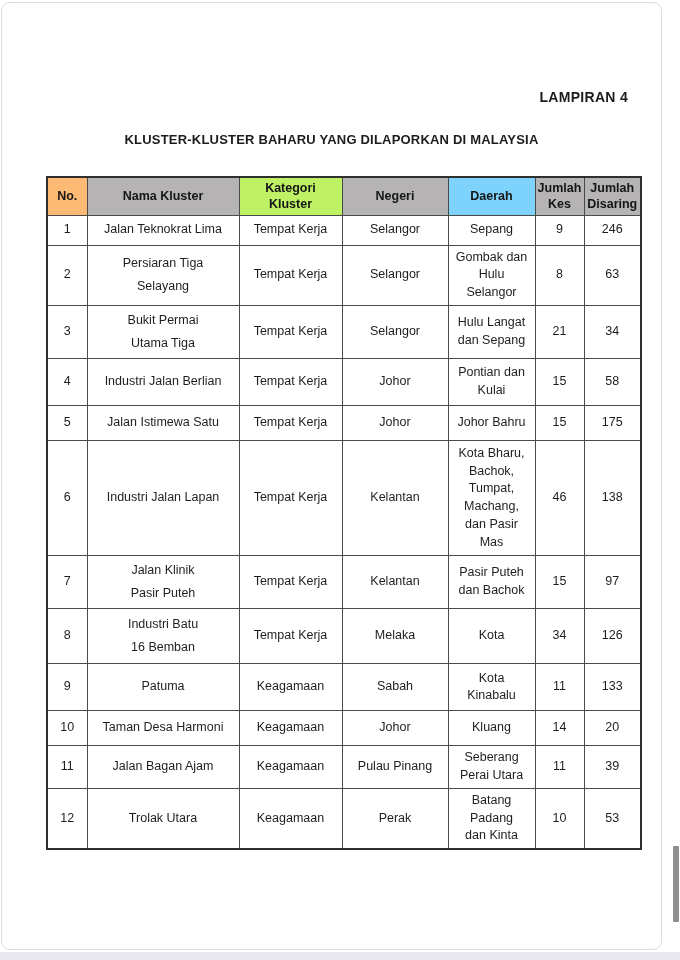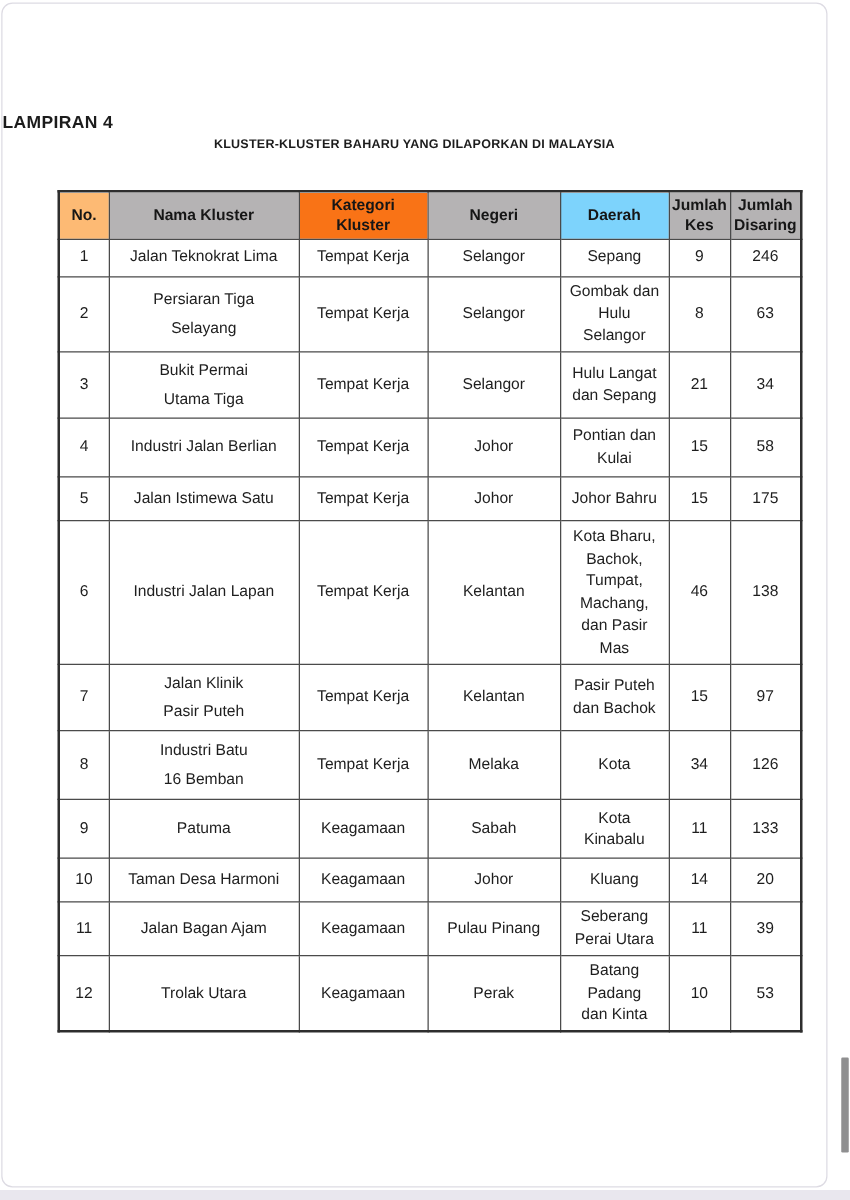--- a/index.html
+++ b/index.html
@@ -23,28 +23,29 @@
     color: #1c1c1c;
   }
   .scrollbar-thumb {
     position: absolute; right: 1px; top: 846px;
     width: 6px; height: 76px;
     background: #8f8f90;
     border-radius: 1px;
   }
   .lampiran {
     margin: 86px 33px 0 0;
-    text-align: left;
+    text-align: right;
     font-size: 14px;
     font-weight: 700;
     letter-spacing: 0.3px;
   }
   .doc-title {
+    margin-top: 24px;
     text-align: center;
-    font-size: 10px;
+    font-size: 13px;
     font-weight: 700;
     line-height: 22px;
     letter-spacing: 0.2px;
   }
   table.clusters {
     margin: 25px 0 0 44px;
     border-collapse: collapse;
     border: 2px solid #2e2e2e;
     table-layout: fixed;
   }
@@ -88,21 +89,21 @@
         <col style="width: 103px;">
         <col style="width: 106px;">
         <col style="width: 87px;">
         <col style="width: 49px;">
         <col style="width: 57px;">
       </colgroup>
     <thead>
       <tr>
           <th style="background: #fdba74;">No.</th>
           <th style="background: rgb(181, 179, 180);">Nama Kluster</th>
-          <th style="background: #f97316;">Kategori
+          <th style="background: #bef264;">Kategori
 Kluster</th>
           <th style="background: rgb(181, 179, 180);">Negeri</th>
           <th style="background: #7dd3fc;">Daerah</th>
           <th style="background: rgb(181, 179, 180);">Jumlah
 Kes</th>
           <th style="background: rgb(181, 179, 180);">Jumlah
 Disaring</th>
         </tr>
     </thead>
     <tbody>

